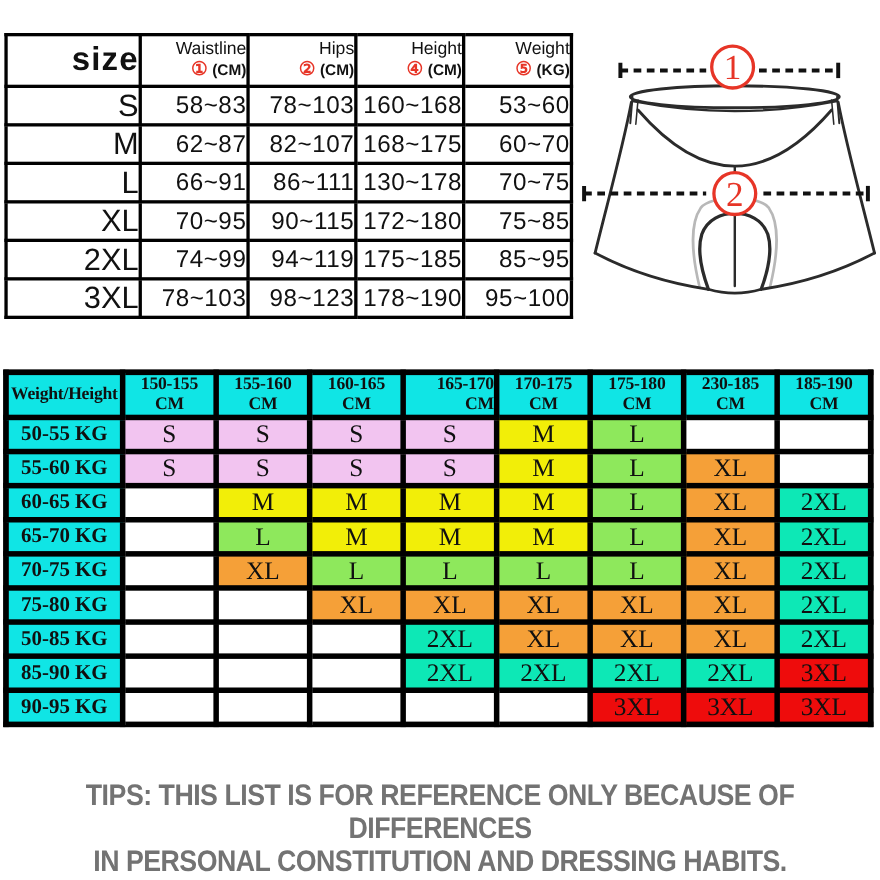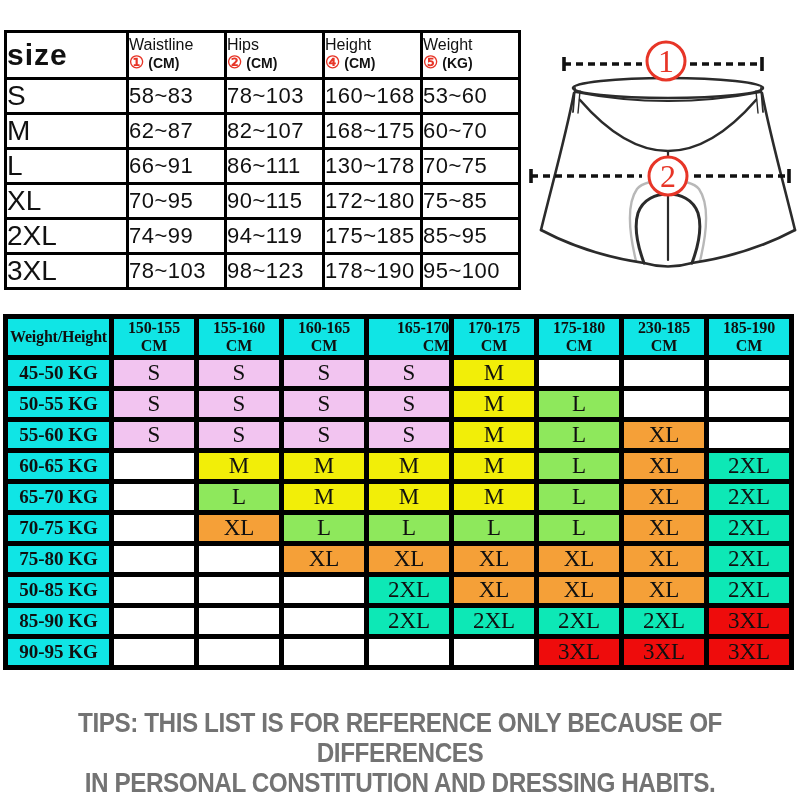--- a/index.html
+++ b/index.html
@@ -9,38 +9,38 @@
   }
 
   
   .top-table{
     position:absolute;left:4px;top:30px;
     border-collapse:collapse;table-layout:fixed;background:#fff;
   }
   .top-table .c-size{width:122px;}
   .top-table .c-m{width:98px;}
   .top-table th,.top-table td{
-    border:3px solid #000;text-align:left;vertical-align:middle;padding:0;
+    border:3px solid #000;text-align:right;vertical-align:middle;padding:0;
     color:#111;
   }
   .top-table thead th{height:44px;}
   .top-table tbody td{height:32px;}
   .size-corner{font-size:30px;font-weight:bold;letter-spacing:1px;}
   .h-label{font-size:16px;line-height:1.05;font-weight:500;}
   .h-sub{font-size:14px;line-height:1.1;}
   .h-sub .mark{color:var(--accent,#e73527);font-size:17px;margin-right:4px;}
   .size-name{font-size:28px;}
   .m-val{font-size:22px;letter-spacing:0.5px;}
 
   
   .illustration{position:absolute;left:518px;top:0;width:282px;height:312px;}
 
   
   .bottom-table{
-    position:absolute;left:3px;top:314px;
+    position:absolute;left:3px;top:336px;
     border-collapse:collapse;table-layout:fixed;background:#000;
     font-family:"Liberation Serif", serif;
   }
   .bottom-table .bc-first{width:106px;}
   .bottom-table .bc-h{width:85px;}
   .bottom-table th,.bottom-table td{
     border:5px solid #000;text-align:center;vertical-align:middle;padding:0;color:#101010;
   }
   .bottom-table thead th{height:28px;font-size:16px;font-weight:bold;letter-spacing:-0.2px;}
   .bottom-table tbody td{height:25px;}
@@ -199,31 +199,20 @@
           <th style="background: rgb(16, 229, 229);">160-165 CM</th>
           <th style="background: rgb(16, 229, 229); text-align: right;">165-170 CM</th>
           <th style="background: rgb(16, 229, 229);">170-175 CM</th>
           <th style="background: rgb(16, 229, 229);">175-180 CM</th>
           <th style="background: rgb(16, 229, 229);">230-185 CM</th>
           <th style="background: rgb(16, 229, 229);">185-190 CM</th>
         </tr>
       </thead>
     <tbody id="bottom-body">
         <tr>
-          <td class="wl" style="background: rgb(16, 229, 229);">45-50 KG</td>
-          <td class="sc" style="background: rgb(242, 196, 240);">S</td>
-          <td class="sc" style="background: rgb(242, 196, 240);">S</td>
-          <td class="sc" style="background: rgb(242, 196, 240);">S</td>
-          <td class="sc" style="background: rgb(242, 196, 240);">S</td>
-          <td class="sc" style="background: rgb(242, 238, 8);">M</td>
-          <td class="sc" style="background: rgb(255, 255, 255);"></td>
-          <td class="sc" style="background: rgb(255, 255, 255);"></td>
-          <td class="sc" style="background: rgb(255, 255, 255);"></td>
-        </tr>
-        <tr>
           <td class="wl" style="background: rgb(16, 229, 229);">50-55 KG</td>
           <td class="sc" style="background: rgb(242, 196, 240);">S</td>
           <td class="sc" style="background: rgb(242, 196, 240);">S</td>
           <td class="sc" style="background: rgb(242, 196, 240);">S</td>
           <td class="sc" style="background: rgb(242, 196, 240);">S</td>
           <td class="sc" style="background: rgb(242, 238, 8);">M</td>
           <td class="sc" style="background: rgb(142, 232, 92);">L</td>
           <td class="sc" style="background: rgb(255, 255, 255);"></td>
           <td class="sc" style="background: rgb(255, 255, 255);"></td>
         </tr>

